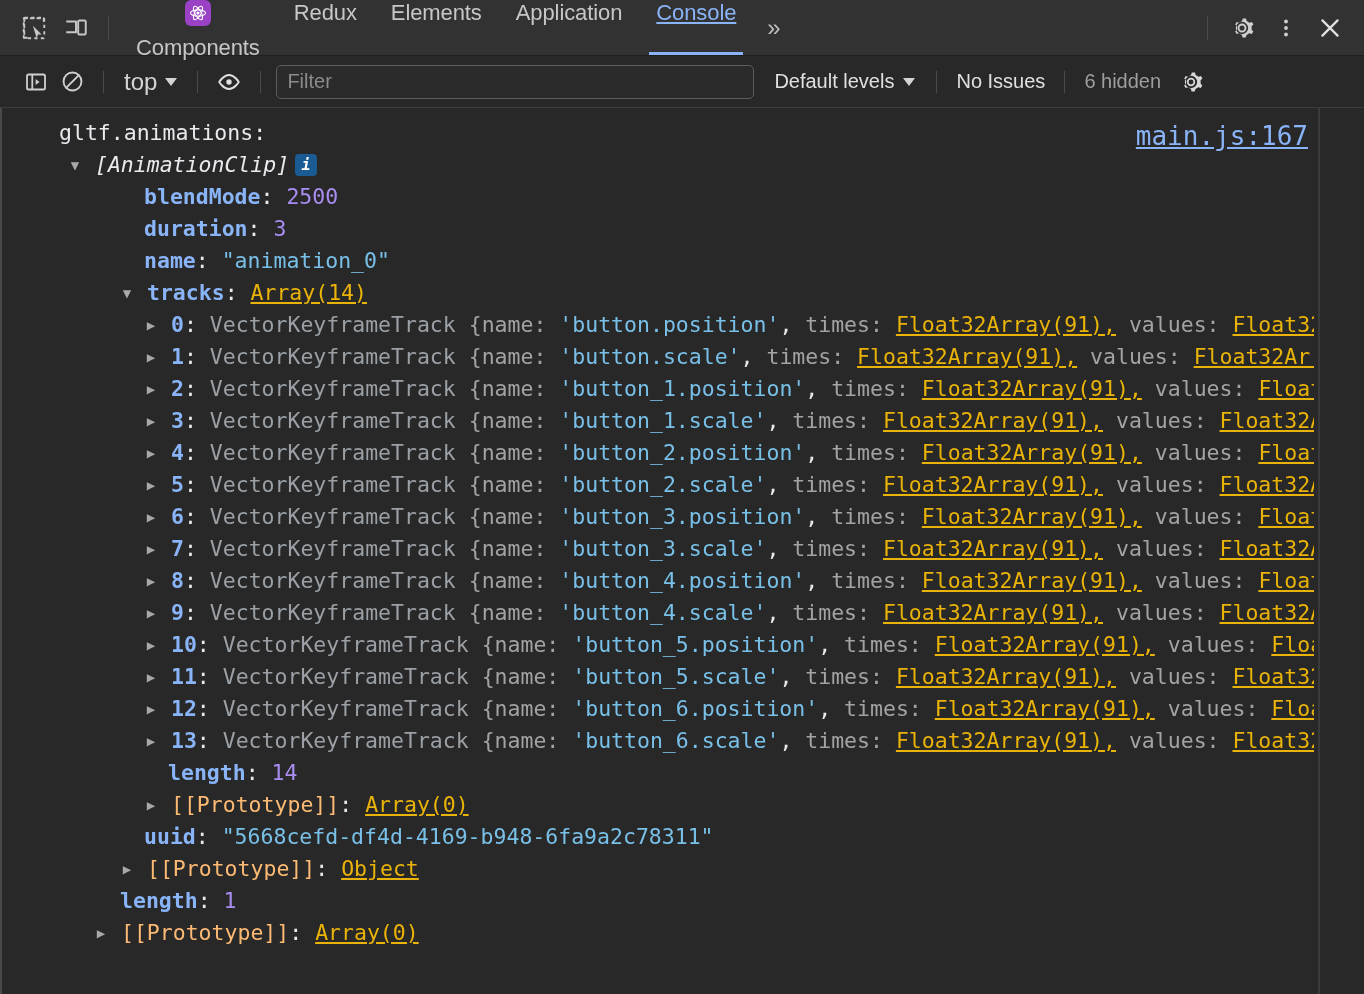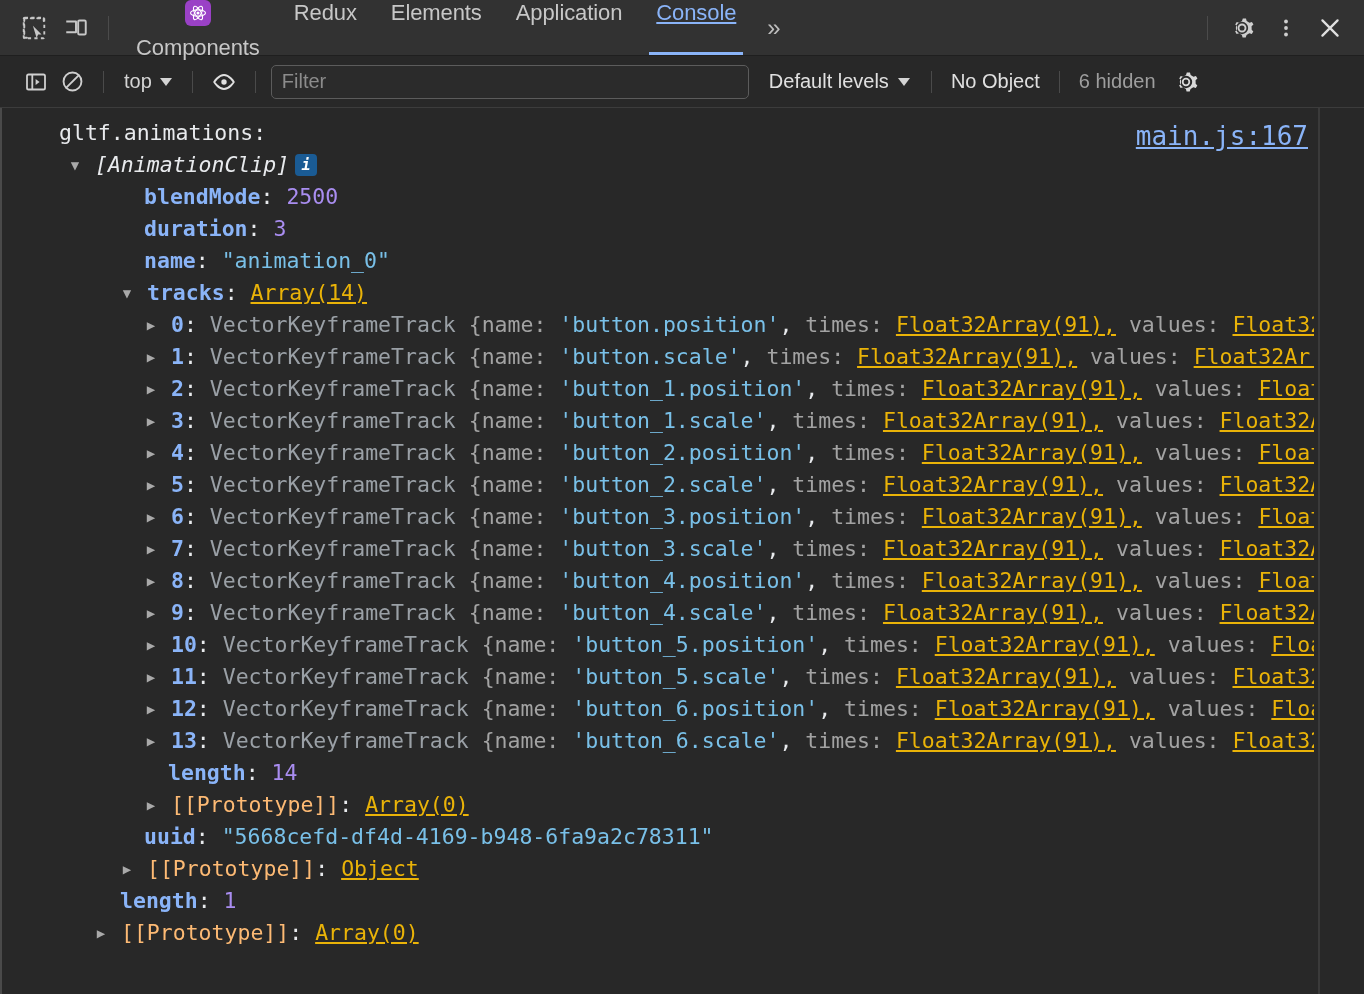--- a/index.html
+++ b/index.html
@@ -126,21 +126,21 @@
   .fb-sep {
     width: 1px; height: 22px;
     background: #4a4a4a;
     margin: 0 13px;
     flex-shrink: 0;
   }
 
   .ctx-select {
     display: flex; align-items: center;
     gap: 8px;
-    font-size: 20px;
+    font-size: 24px;
     color: #d4d4d4;
     padding: 3px 7px;
     border-radius: 3px;
     cursor: pointer;
     white-space: nowrap;
   }
 
   .caret {
     width: 0; height: 0;
     border-left: 6px solid transparent;
@@ -387,21 +387,21 @@
         <circle cx="12" cy="12" r="2.5" fill="#e0e0e0"></circle>
       </svg>
     </div>
     <div class="fb-sep"></div>
     <input class="filter-input" type="text" placeholder="Filter" style="">
     <div class="levels">
       <span>Default levels</span>
       <span class="caret"></span>
     </div>
     <div class="fb-sep"></div>
-    <div class="no-issues">No Object</div>
+    <div class="no-issues">No Issues</div>
     <div class="fb-sep"></div>
     <div class="hidden-count">6 hidden</div>
     <div class="fb-icon" style="margin-left:6px" title="Console settings">
       <svg width="28" height="28" viewBox="0 0 24 24">
         <path fill="#d8d8d8" d="M12 8.4a3.6 3.6 0 100 7.2 3.6 3.6 0 000-7.2zm0 5.7a2.1 2.1 0 110-4.2 2.1 2.1 0 010 4.2z"></path>
         <path fill="#d8d8d8" d="M20.3 13.4l-.1-2.8 1.6-1.5-1.3-2.3-2.1.6-2.4-1.4-.6-2.1h-2.7l-.7 2.1L9.6 7.4 7.5 6.8 6.2 9.1l1.6 1.5-.1 2.8-1.6 1.5 1.3 2.3 2.1-.6 2.4 1.4.6 2.1h2.7l.7-2.1 2.4-1.4 2.1.6 1.3-2.3-1.4-1.5zm-8.3 3.9a5.3 5.3 0 110-10.6 5.3 5.3 0 010 10.6z"></path>
       </svg>
     </div>
     <div class="spacer"></div>
   </div>

